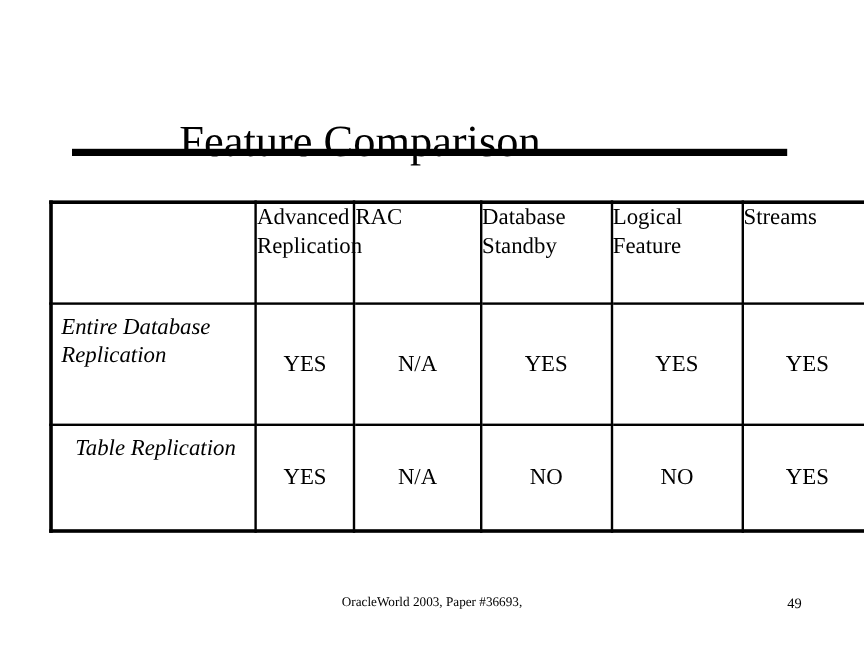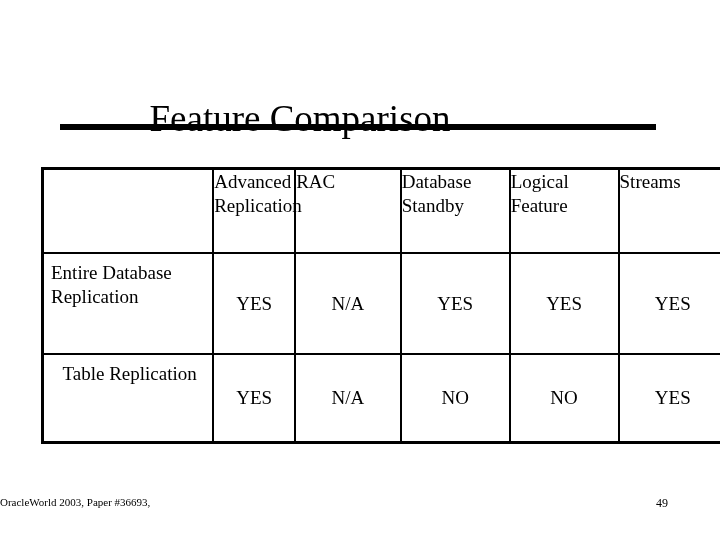--- a/index.html
+++ b/index.html
@@ -80,39 +80,40 @@
   }
 
   thead th.blank-corner {
     padding: 0;
   }
 
   tbody th.row-label {
     vertical-align: top;
     text-align: left;
     padding: 7px 4px 0 7px;
+    font-style: italic;
   }
 
   tbody td.value {
     vertical-align: middle;
     text-align: center;
     padding: 0;
   }
 
   tr.row-entire  th, tr.row-entire  td { height: 92px; }
   tr.row-schema  th, tr.row-schema  td { height: 84px; }
   tr.row-table   th, tr.row-table   td { height: 79px; text-align: center; }
 
   
   .footer {
     position: absolute;
     left: 0;
     top: 496px;
     width: 720px;
-    text-align: left;
+    text-align: center;
     font-size: 11px;
     line-height: 13px;
   }
   .footer-line { display: block; }
 
   .page-number {
     position: absolute;
     left: 628px;
     top: 496px;
     width: 40px;

